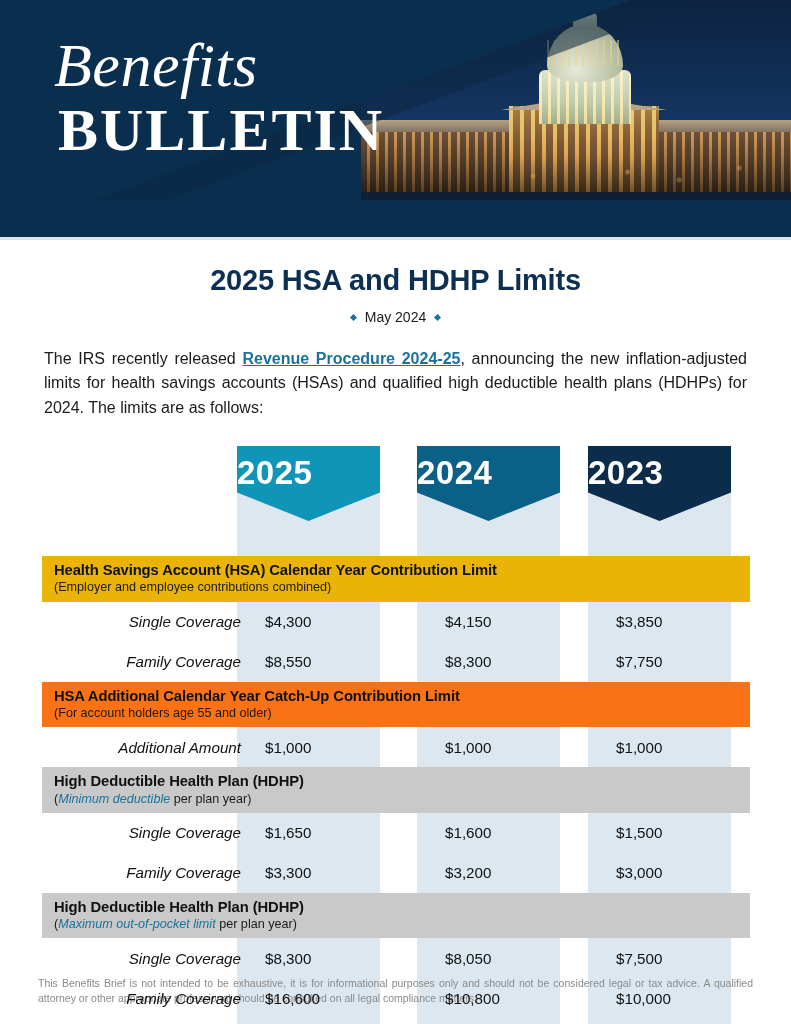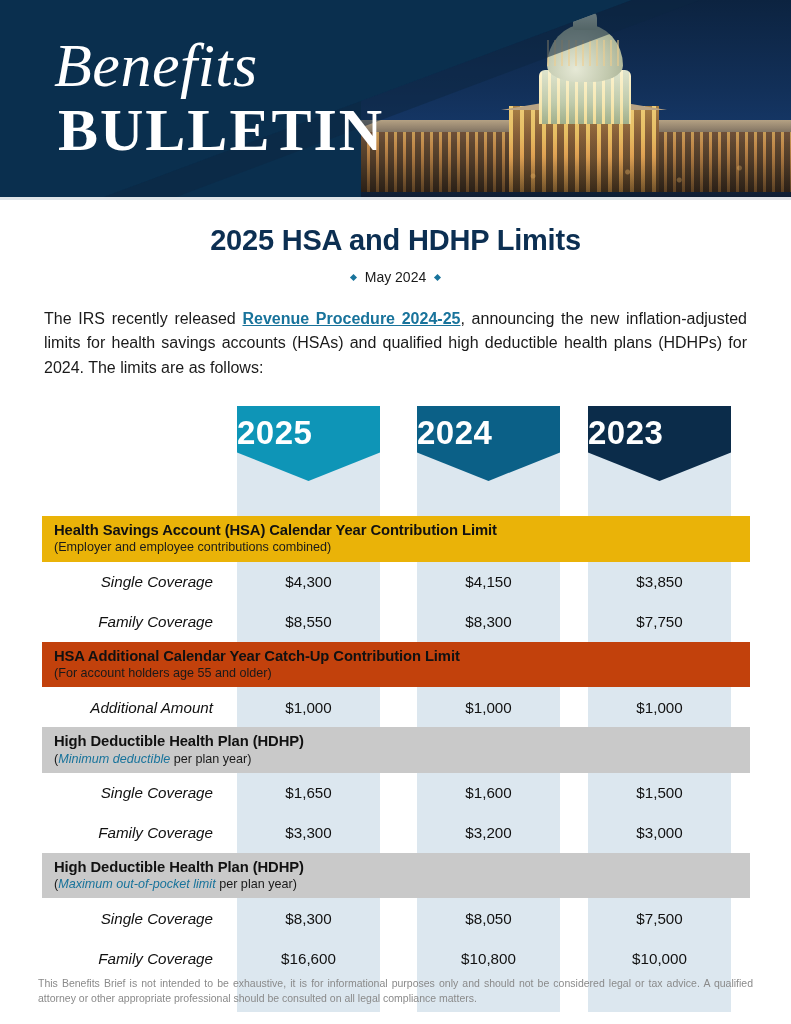--- a/index.html
+++ b/index.html
@@ -17,21 +17,21 @@
     width: 791px;
     height: 1024px;
     overflow: hidden;
     background: #ffffff;
   }
 
   
   .banner {
     position: relative;
     width: 791px;
-    height: 200px;
+    height: 240px;
     background: #0a2f4e;
     overflow: hidden;
   }
 
   
   .capitol-photo {
     position: absolute;
     top: 0; right: 0;
     width: 430px;
     height: 200px;
@@ -300,32 +300,33 @@
   }
   .sh-sub .em-teal {
     color: #18739b;
     font-style: italic;
   }
 
   .data-row {
     display: flex;
     align-items: center;
     height: 40px;
+    margin-left: 28px;
   }
   .row-label {
     width: 237px;
     text-align: right;
     padding-right: 24px;
     font-size: 15.2px;
     font-style: italic;
     color: #111111;
   }
   .row-cell {
     width: 143px;
-    text-align: center;
+    text-align: left;
     font-size: 15.2px;
     color: #111111;
   }
   .row-gap { width: 37px; }
   .row-gap2 { width: 28px; }
 
   
   .footer {
     position: absolute;
     left: 38px;
@@ -404,21 +405,21 @@
           <div class="row-cell">$3,850</div>
         </div>
         <div class="data-row">
           <div class="row-label">Family Coverage</div>
           <div class="row-cell">$8,550</div>
           <div class="row-gap"></div>
           <div class="row-cell">$8,300</div>
           <div class="row-gap2"></div>
           <div class="row-cell">$7,750</div>
         </div>
-        <div class="section-head" style="background: #c2410c;">
+        <div class="section-head" style="background: #f97316;">
           <div class="sh-title">HSA Additional Calendar Year Catch-Up Contribution Limit</div>
           <div class="sh-sub">(For account holders age 55 and older)</div>
         </div>
         <div class="data-row">
           <div class="row-label">Additional Amount</div>
           <div class="row-cell">$1,000</div>
           <div class="row-gap"></div>
           <div class="row-cell">$1,000</div>
           <div class="row-gap2"></div>
           <div class="row-cell">$1,000</div>

